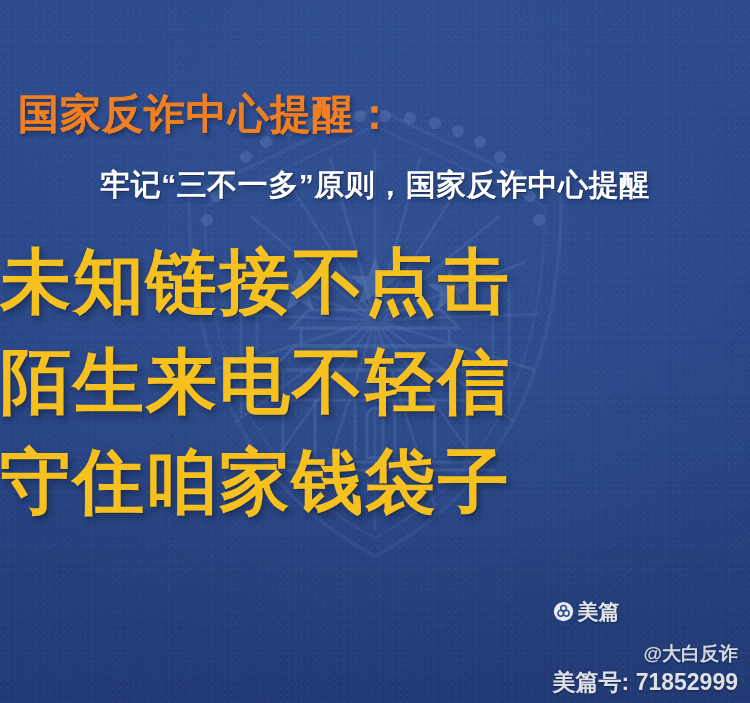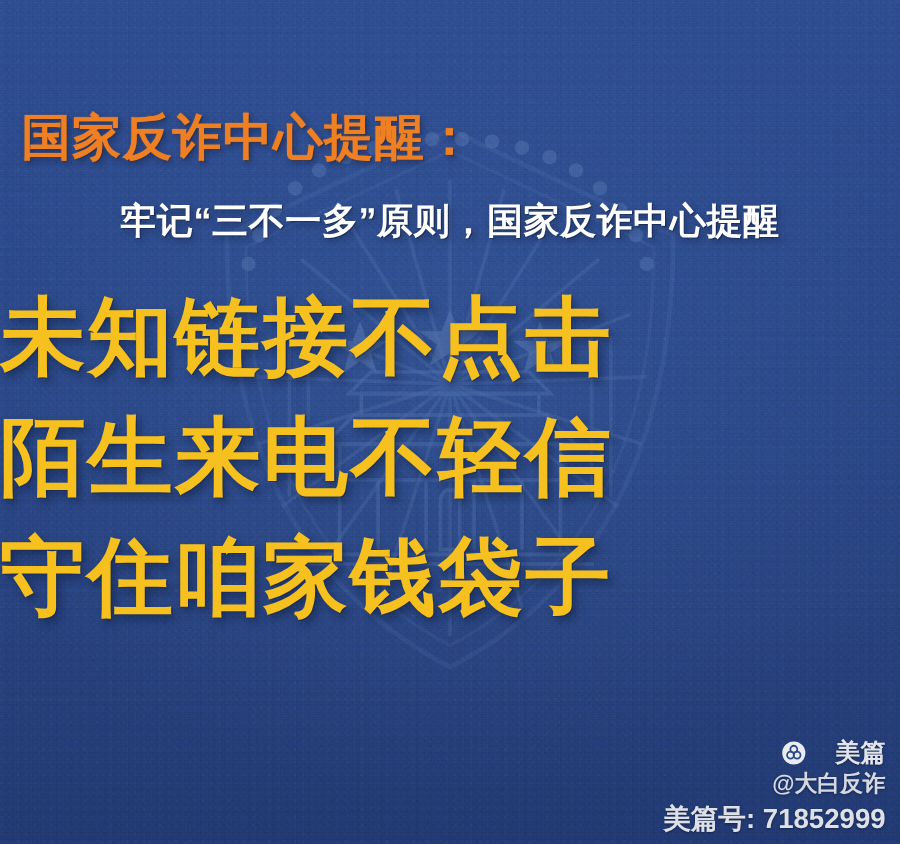--- a/index.html
+++ b/index.html
@@ -122,35 +122,34 @@
     position: absolute;
     right: 12px;
     bottom: 8px;
     text-align: right;
     color: rgba(255,255,255,0.80);
     text-shadow: 0 1px 2px rgba(10,20,45,0.6);
   }
   .wm-brand {
     display: flex;
     align-items: center;
-    justify-content: flex-end;
-    gap: 24px;
+    gap: 4px;
     font-size: 21px;
     font-weight: 700;
     line-height: 1.1;
     color: rgba(255,255,255,0.88);
   }
   .wm-logo {
     width: 21px;
     height: 21px;
     flex: 0 0 21px;
     display: block;
   }
   .wm-handle {
-    margin-top: 4px;
+    margin-top: 20px;
     font-size: 19px;
     font-weight: 700;
     line-height: 1.15;
     color: rgba(255,255,255,0.82);
   }
   .wm-id {
     margin-top: 4px;
     font-size: 23px;
     font-weight: 700;
     line-height: 1.15;

